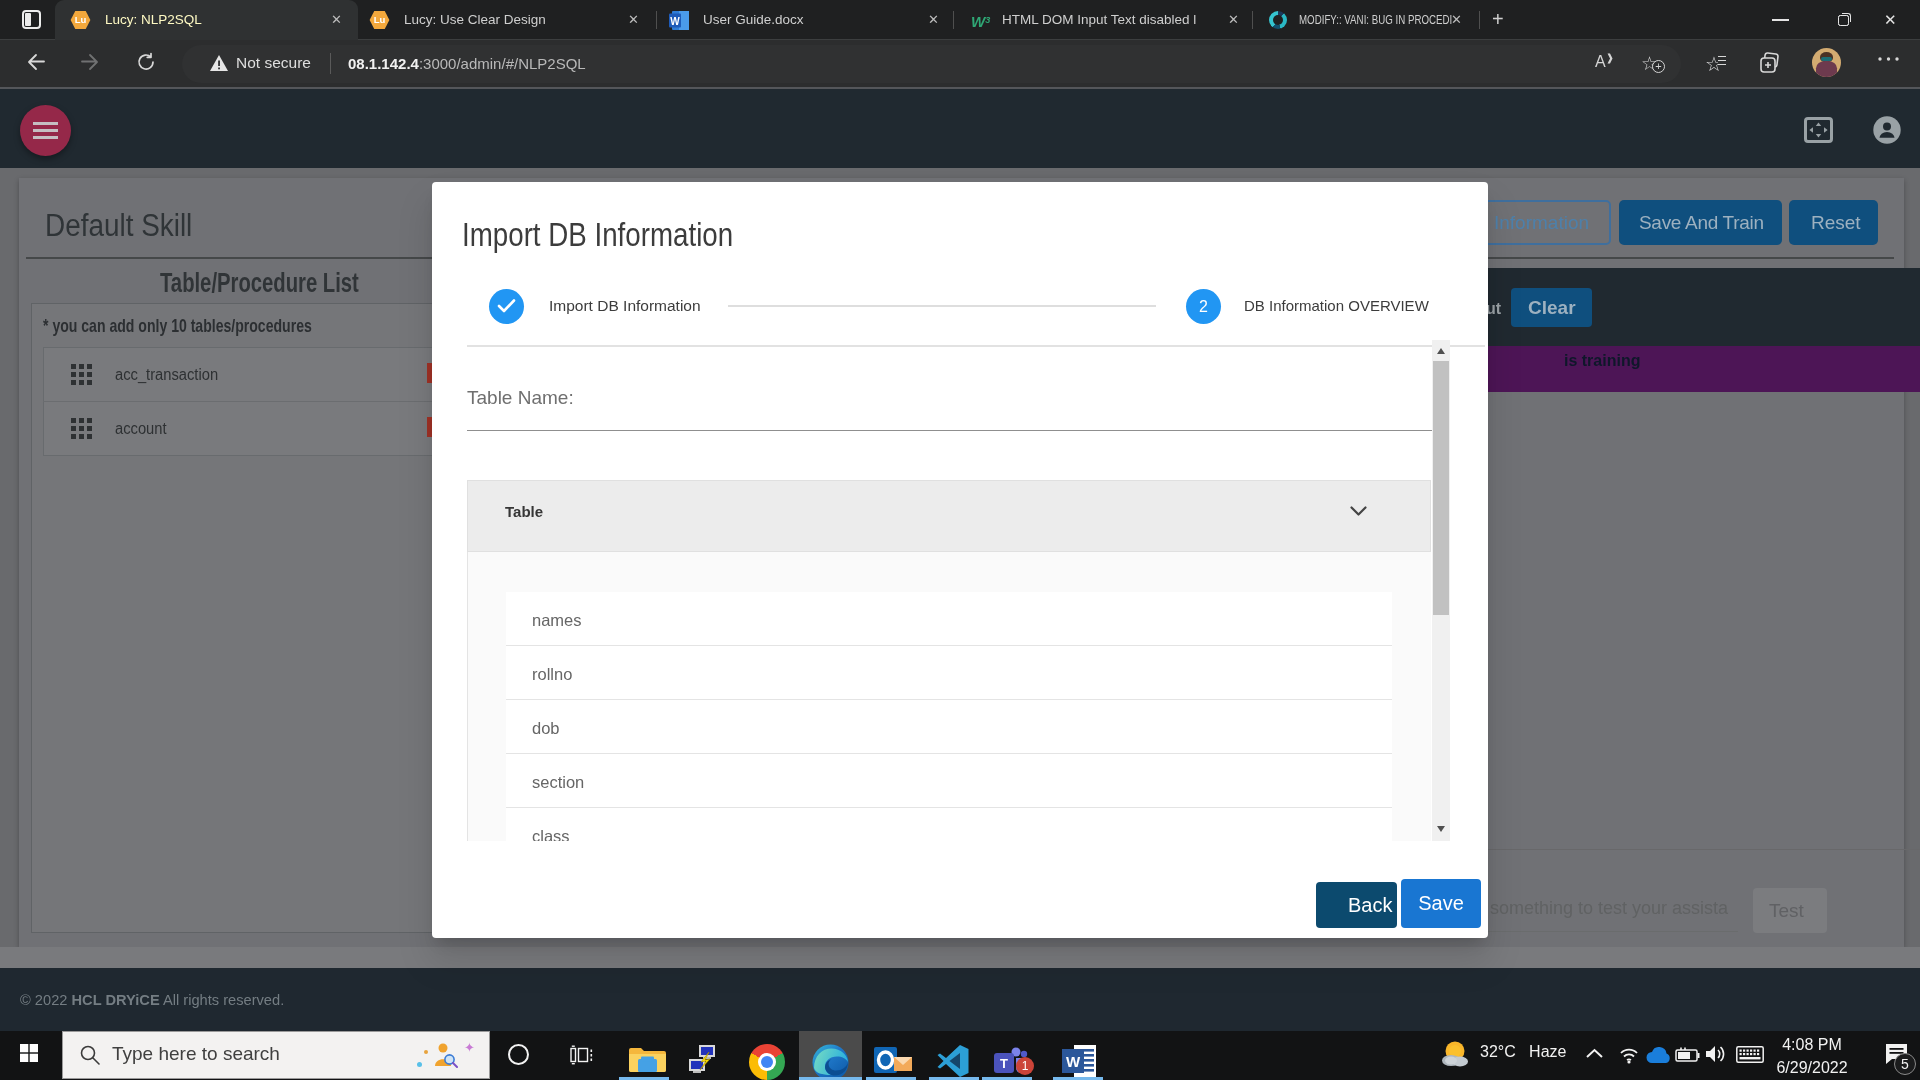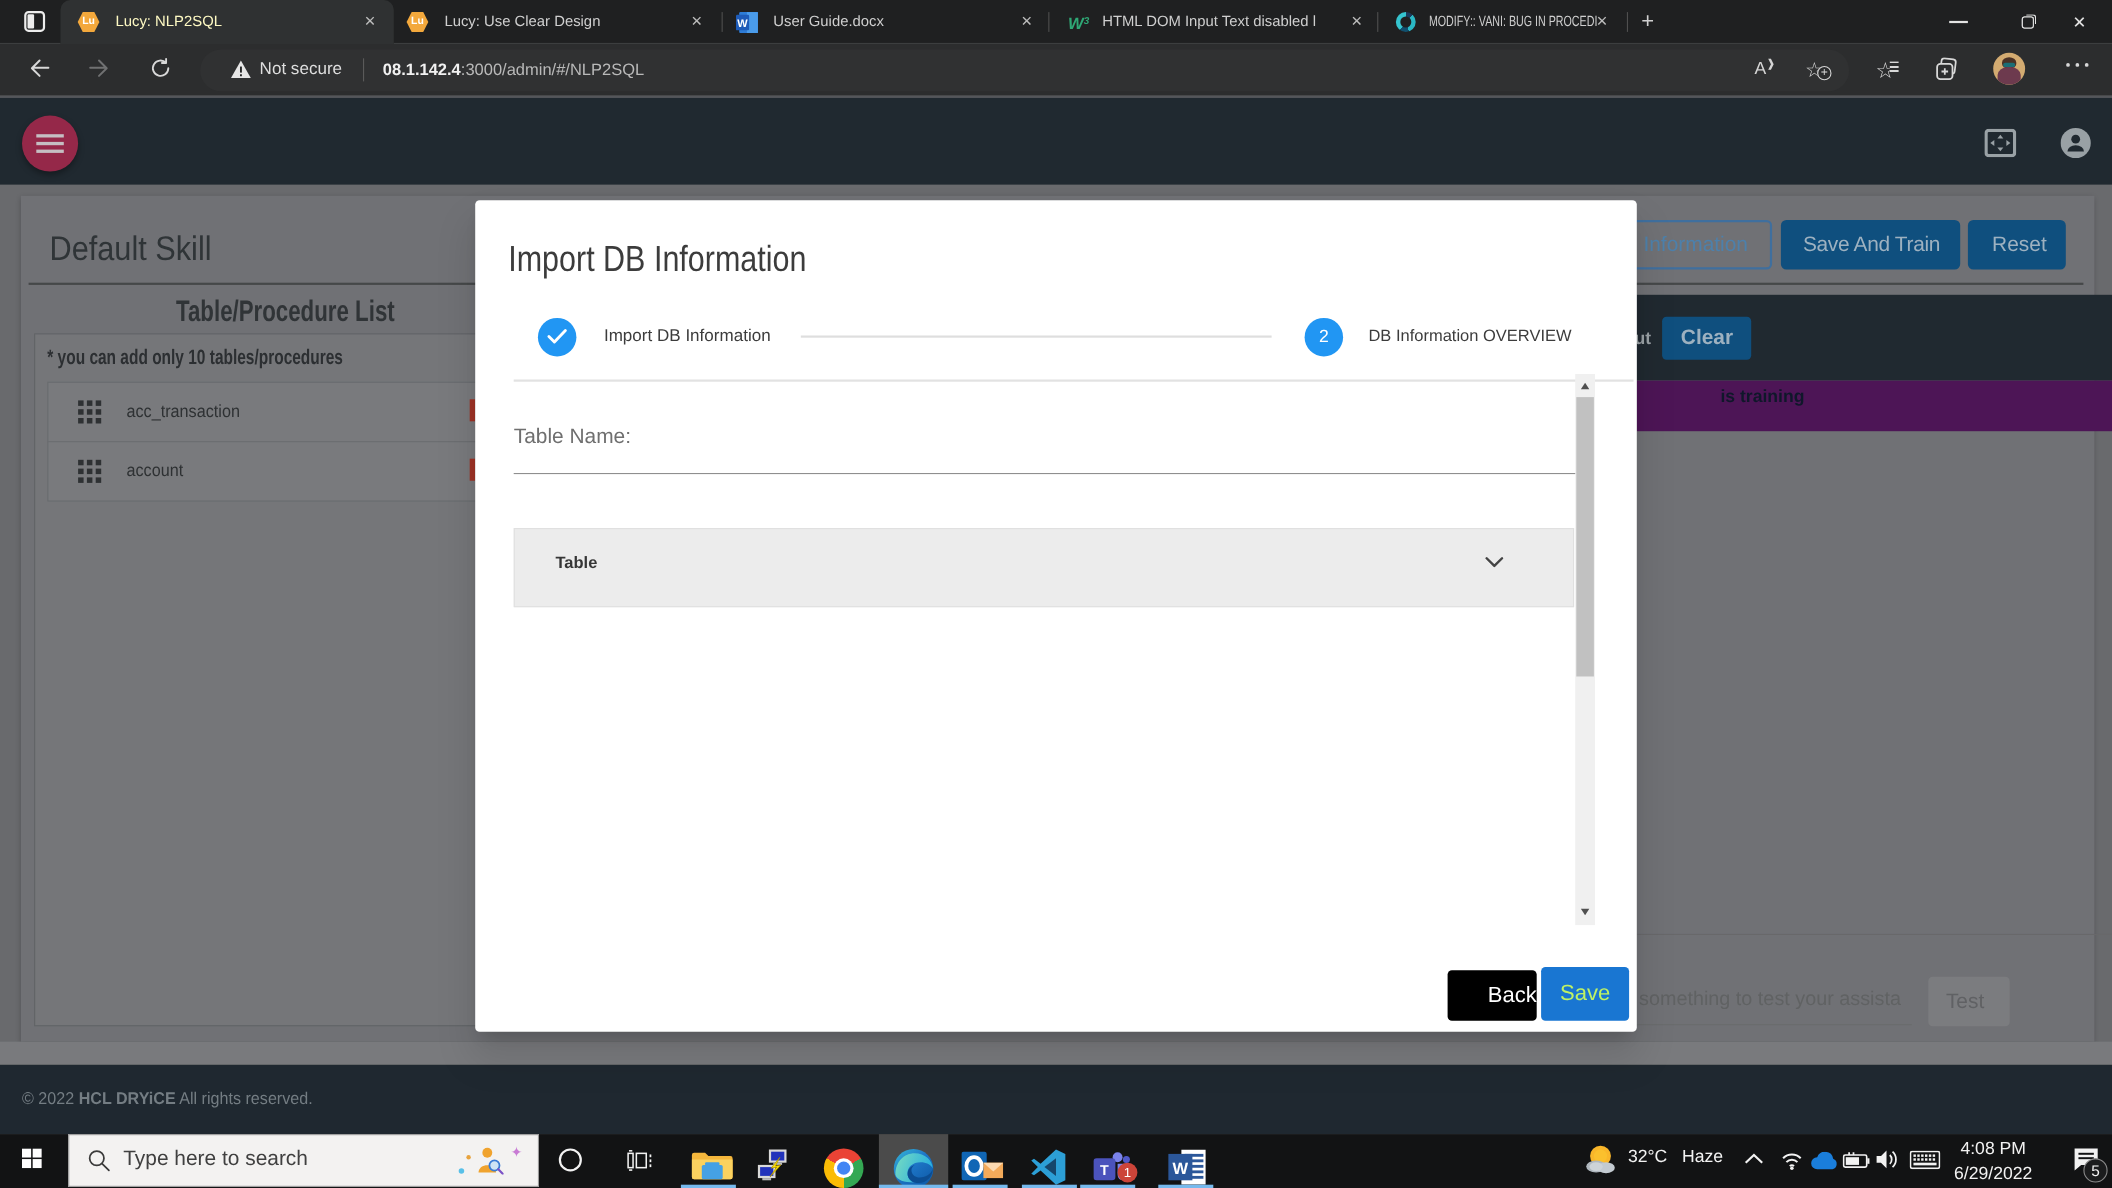--- a/index.html
+++ b/index.html
@@ -198,36 +198,48 @@
 <div class="a" style="left:467px;top:430px;width:967px;height:1.4px;background:#8f8f8f;"></div>
 
 <div class="a" style="left:467px;top:480px;width:964px;height:72px;background:#ececec;border:1px solid #e0e0e0;"></div>
 <div class="a" style="left:505px;top:503px;font-size:15px;font-weight:bold;color:#363636;">Table</div>
 <div class="a" style="left:1350px;top:506px;width:17px;height:11px;">
   <svg width="17" height="11" viewBox="0 0 17 11">
         <path d="M1.5 1.5 L8.5 8.5 L15.5 1.5" stroke="#444" stroke-width="2.2" fill="none" stroke-linecap="round" stroke-linejoin="round"></path>
       </svg>
 </div>
 
+<div class="a" style="left:467px;top:552px;width:964px;height:289px;background:#fafafa;border-left:1px solid #e4e4e4;overflow:hidden;">
+  <div class="a" style="left:38px;top:40px;width:886px;height:54px;background:#fff;border-bottom:1px solid #e4e4e4;"></div>
+  <div class="a" style="left:64px;top:59px;font-size:16.5px;color:#666;">names</div>
+  <div class="a" style="left:38px;top:94px;width:886px;height:54px;background:#fff;border-bottom:1px solid #e4e4e4;"></div>
+  <div class="a" style="left:64px;top:113px;font-size:16.5px;color:#666;">rollno</div>
+  <div class="a" style="left:38px;top:148px;width:886px;height:54px;background:#fff;border-bottom:1px solid #e4e4e4;"></div>
+  <div class="a" style="left:64px;top:167px;font-size:16.5px;color:#666;">dob</div>
+  <div class="a" style="left:38px;top:202px;width:886px;height:54px;background:#fff;border-bottom:1px solid #e4e4e4;"></div>
+  <div class="a" style="left:64px;top:221px;font-size:16.5px;color:#666;">section</div>
+  <div class="a" style="left:38px;top:256px;width:886px;height:54px;background:#fff;"></div>
+  <div class="a" style="left:64px;top:275px;font-size:16.5px;color:#666;">class</div>
+</div>
 
 <div class="a" style="left:1432px;top:340px;width:18px;height:501px;background:#f0f0f0;"></div>
 <div class="a" style="left:1437px;top:348px;width:8px;height:6px;">
   <svg width="8" height="6">
         <path d="M4 0 L8 6 H0 Z" fill="#505050"></path>
       </svg>
 </div>
 <div class="a" style="left:1433px;top:361px;width:16px;height:254px;background:#c1c1c1;"></div>
 <div class="a" style="left:1437px;top:826px;width:8px;height:6px;">
   <svg width="8" height="6">
         <path d="M4 6 L8 0 H0 Z" fill="#505050"></path>
       </svg>
 </div>
 
-<div class="a" style="left:1316px;top:882px;width:81px;height:46px;background:#000000;border-radius:4px;color:#fff;font-size:20px;text-align:right;line-height:46px;">Back</div>
-<div class="a" style="left:1401px;top:879px;width:80px;height:49px;background:#1976d2;border-radius:4px;color:#bef264;font-size:20px;text-align:center;line-height:49px;">Save</div>
+<div class="a" style="left:1316px;top:882px;width:81px;height:46px;background:#0c4a6e;border-radius:4px;color:#fff;font-size:20px;text-align:left;line-height:46px;padding-left:32px;">Back</div>
+<div class="a" style="left:1401px;top:879px;width:80px;height:49px;background:#1976d2;border-radius:4px;color:#ffffff;font-size:20px;text-align:center;line-height:49px;">Save</div>
 
 <div class="a" style="left:0;top:1031px;width:1920px;height:49px;background:#121314;"></div>
 
 <div class="a" style="left:20px;top:1044px;width:18px;height:18px;">
   <svg width="18" height="18">
         <rect x="0" y="0" width="8.3" height="8.3" fill="#fefefe"></rect>
         <rect x="9.7" y="0" width="8.3" height="8.3" fill="#fefefe"></rect>
         <rect x="0" y="9.7" width="8.3" height="8.3" fill="#fefefe"></rect>
         <rect x="9.7" y="9.7" width="8.3" height="8.3" fill="#fefefe"></rect>
       </svg>

